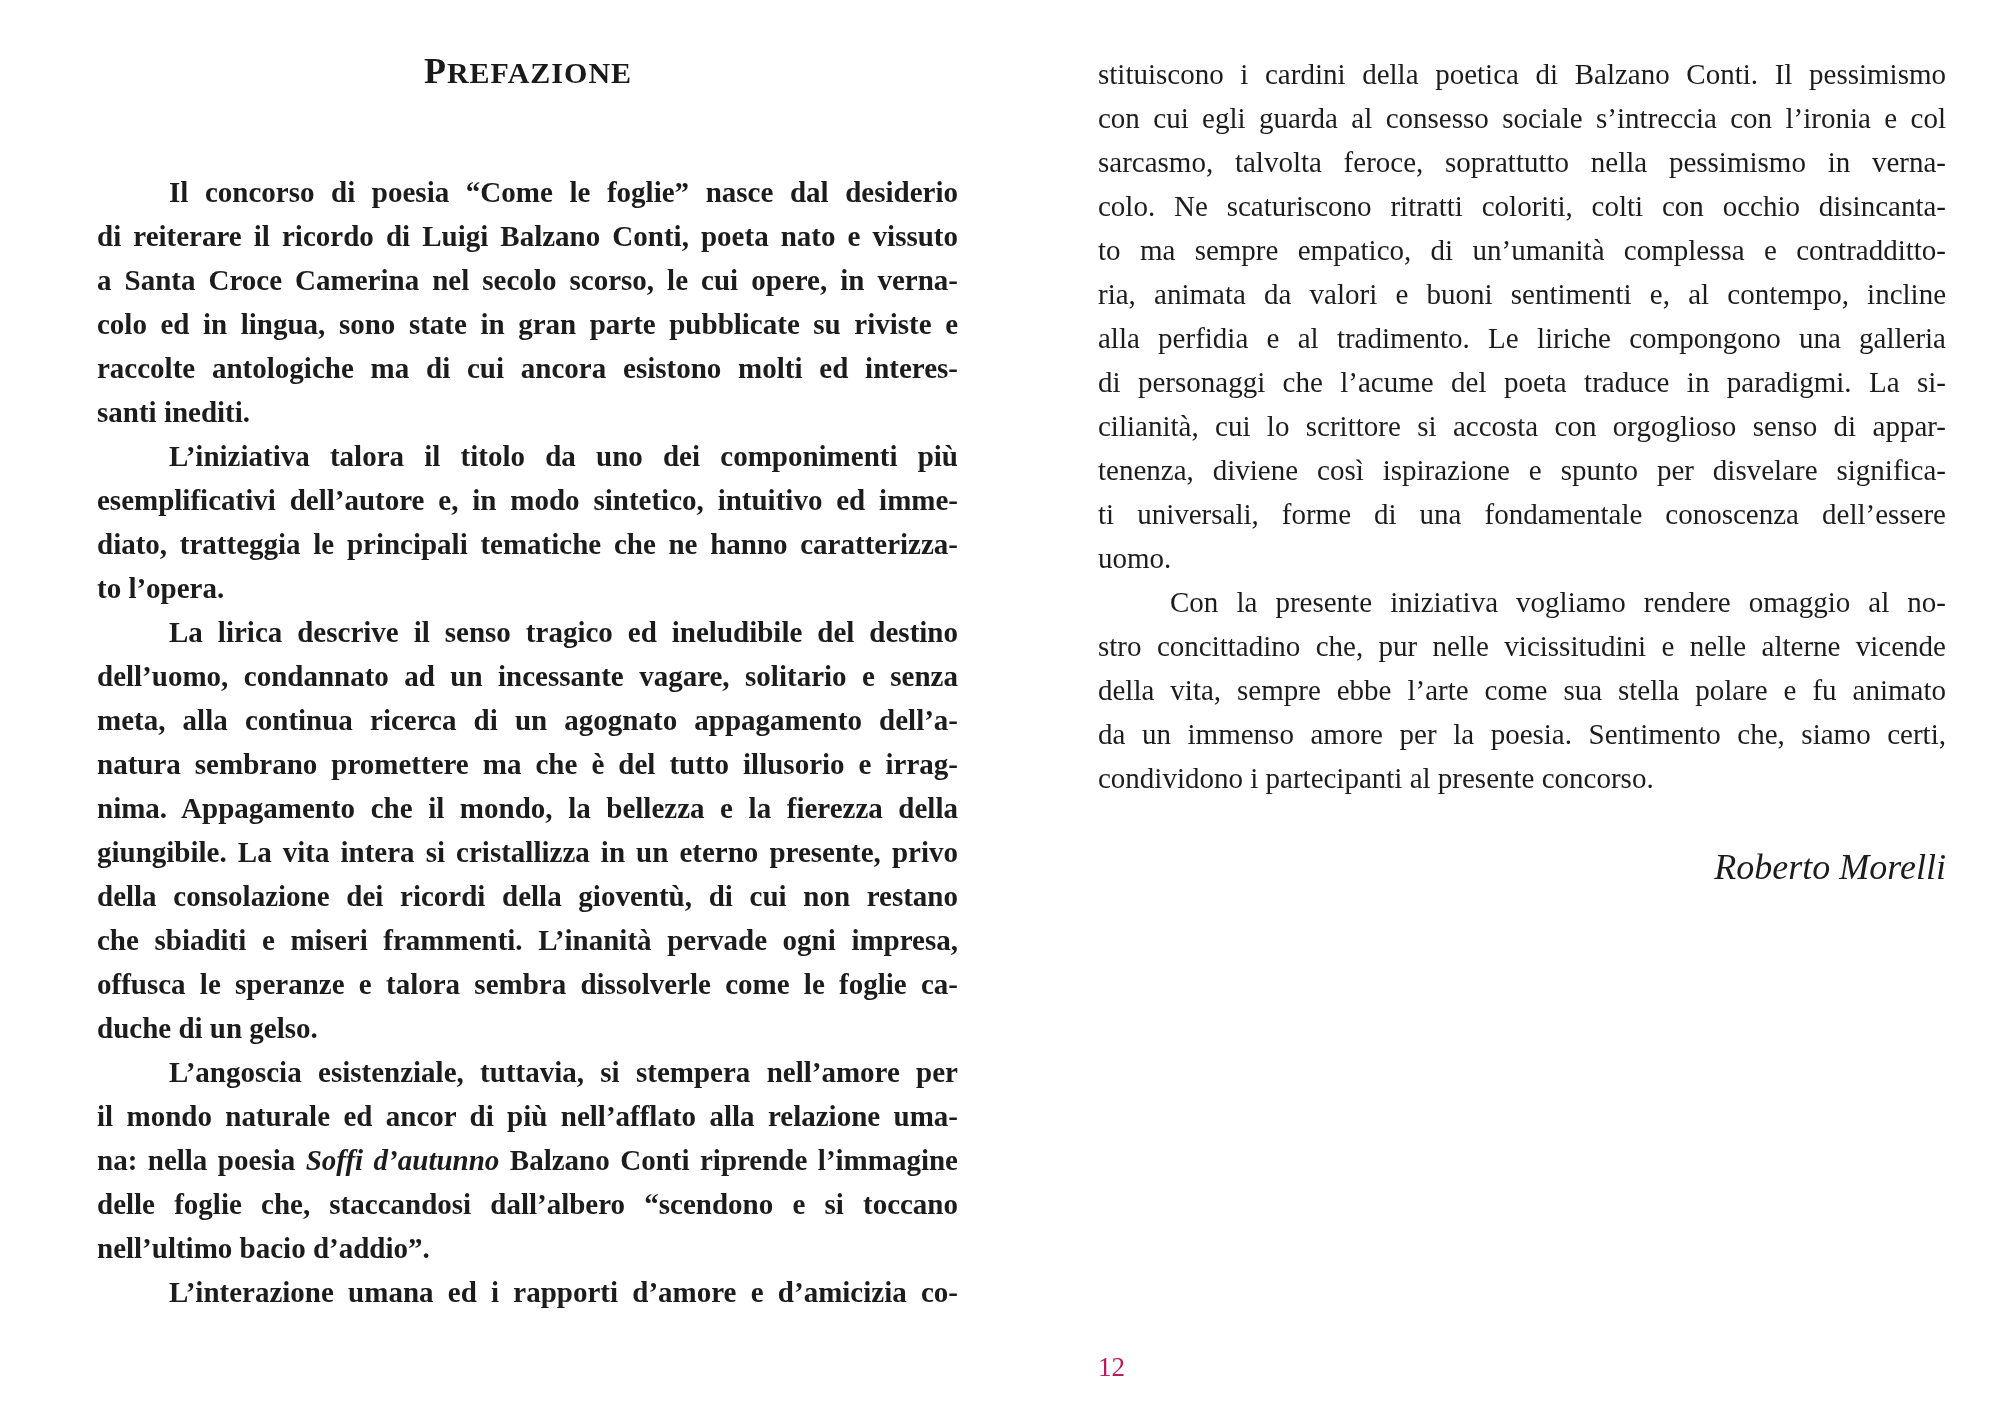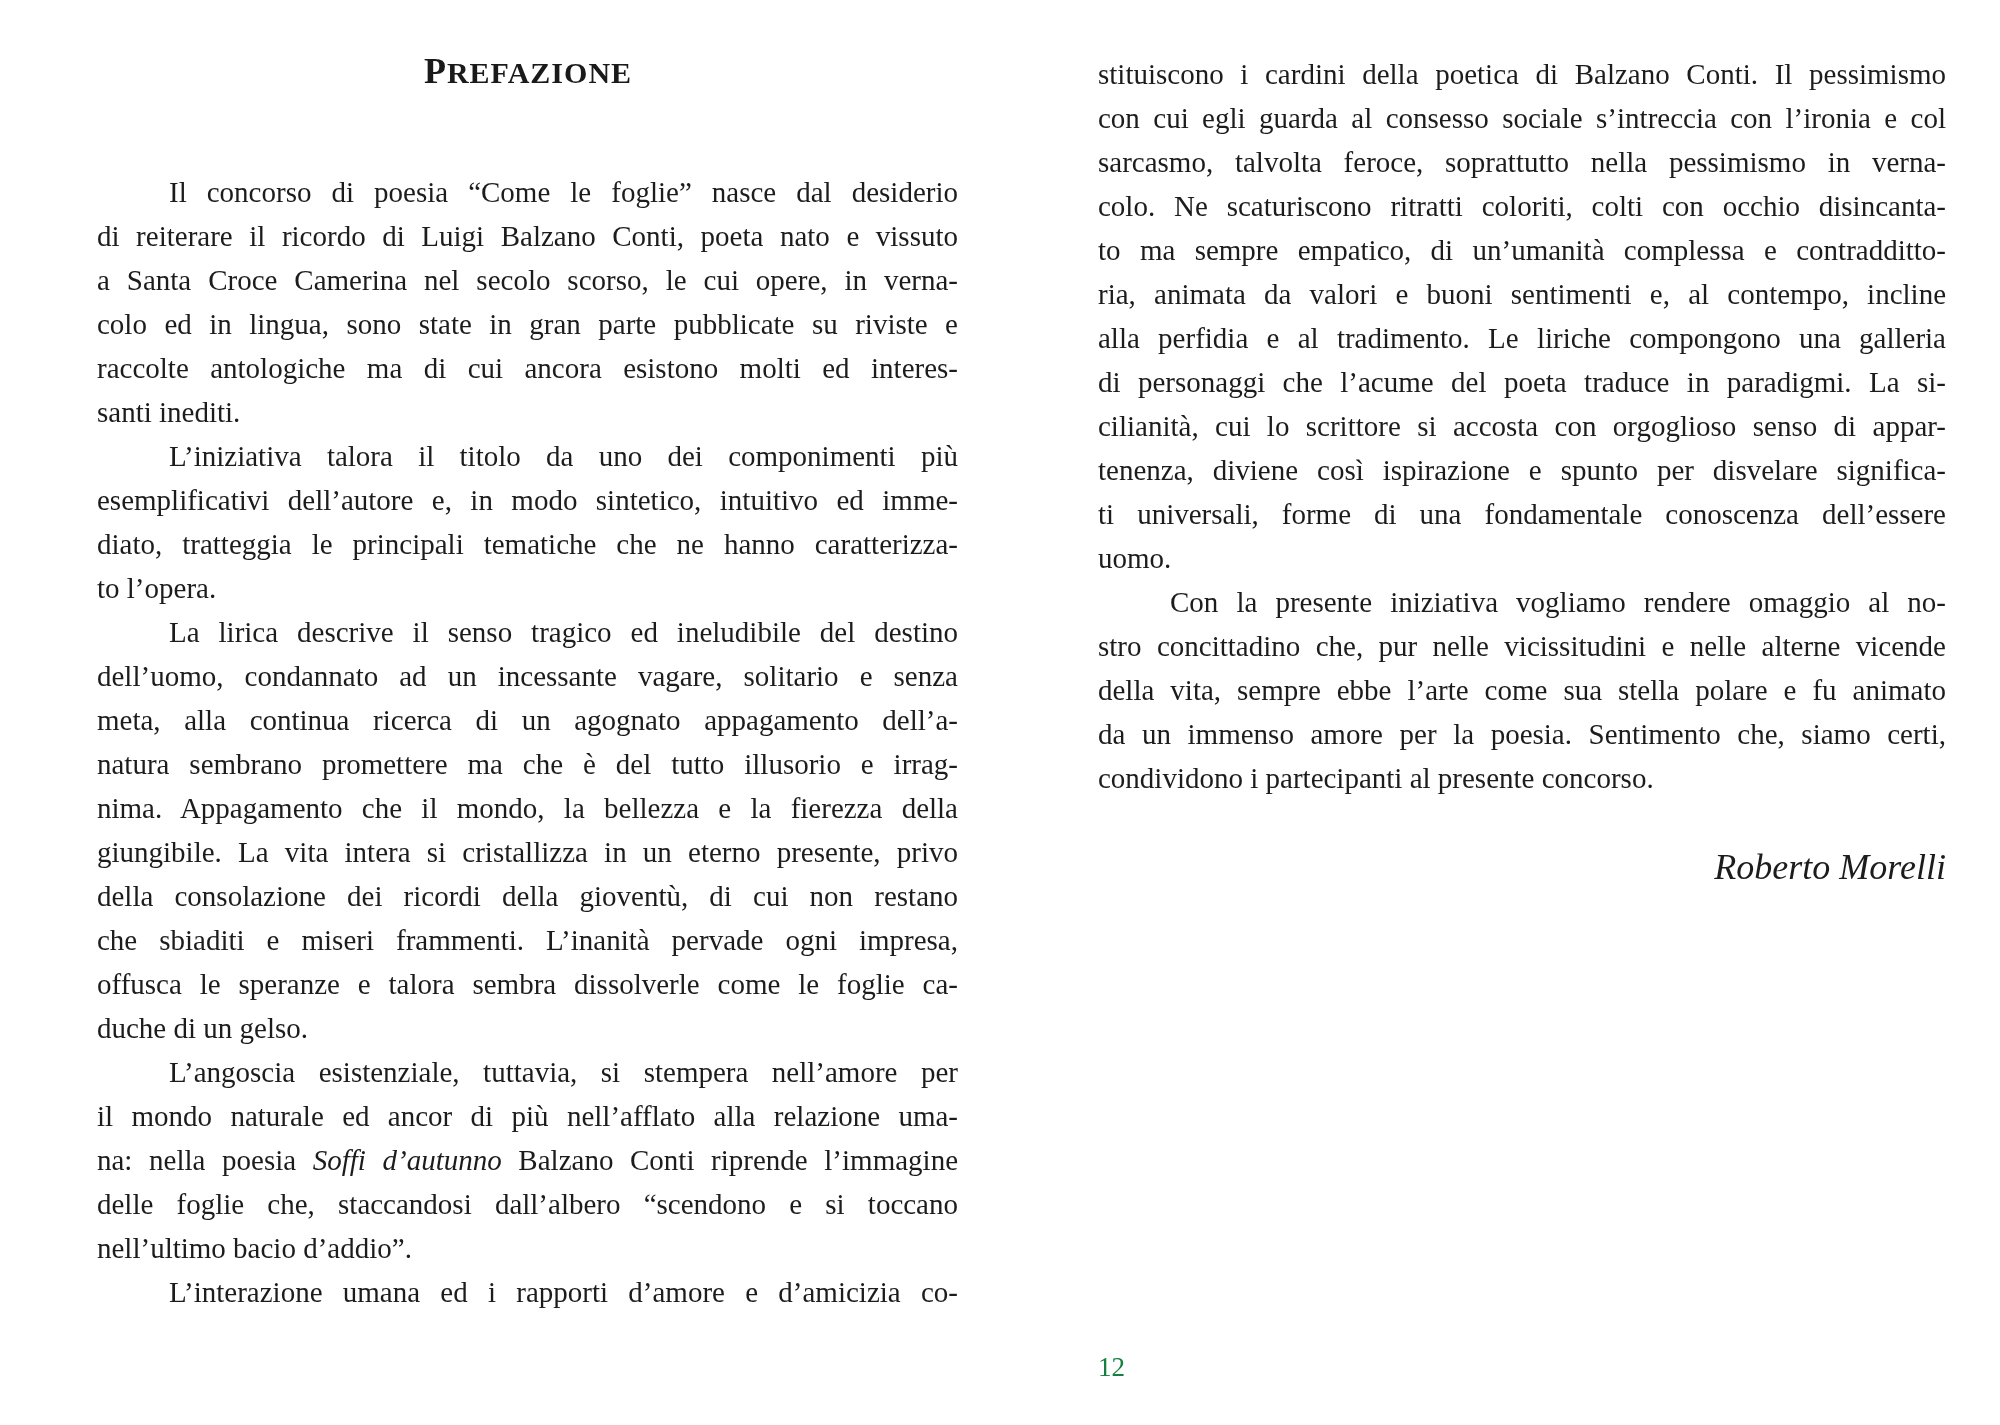--- a/index.html
+++ b/index.html
@@ -12,40 +12,40 @@
   .page-left { left: 0; width: 1000px; }
   .page-right { left: 1000px; width: 1000px; }
 
   .title {
     position: absolute; top: 50px; left: 0; width: 1056px; text-align: center;
     font-size: 30px; font-weight: bold; letter-spacing: 1px; color: #1a1a1a;
   }
   .title .cap { font-size: 36px; }
 
   .lines { position: absolute; }
-  .page-left .lines { left: 97px; top: 170px; width: 861px; }
+  .page-left .lines { left: 97px; top: 170px; width: 861px; font-weight: bold; }
   .page-right .lines { left: 98px; top: 52px; width: 848px; }
 
   .line {
     height: 44px; line-height: 44px; font-size: 29px;
     white-space: nowrap; overflow: visible;
     text-align: justify; text-align-last: justify;
     transform-origin: left center;
   }
   .line.last { text-align-last: left; }
   .line.indent { padding-left: 72px; }
   .line i { font-style: italic; }
 
   .signature {
     position: absolute; top: 846px; right: 54px;
     font-size: 36px; font-style: italic; color: #1c1c1c;
   }
   .page-number {
     position: absolute; top: 1352px; left: 1098px;
-    font-size: 27px; color: #15803d;
+    font-size: 27px; color: #be185d;
   }
 </style>
 </head>
 <body>
 
 <div class="page page-left">
   <div class="title"><span class="cap">P</span><span>REFAZIONE</span></div>
   <div class="lines" id="left-lines">
       <div class="line indent">Il concorso di poesia “Come le foglie” nasce dal desiderio</div>
       <div class="line">di reiterare il ricordo di Luigi Balzano Conti, poeta nato e vissuto</div>

